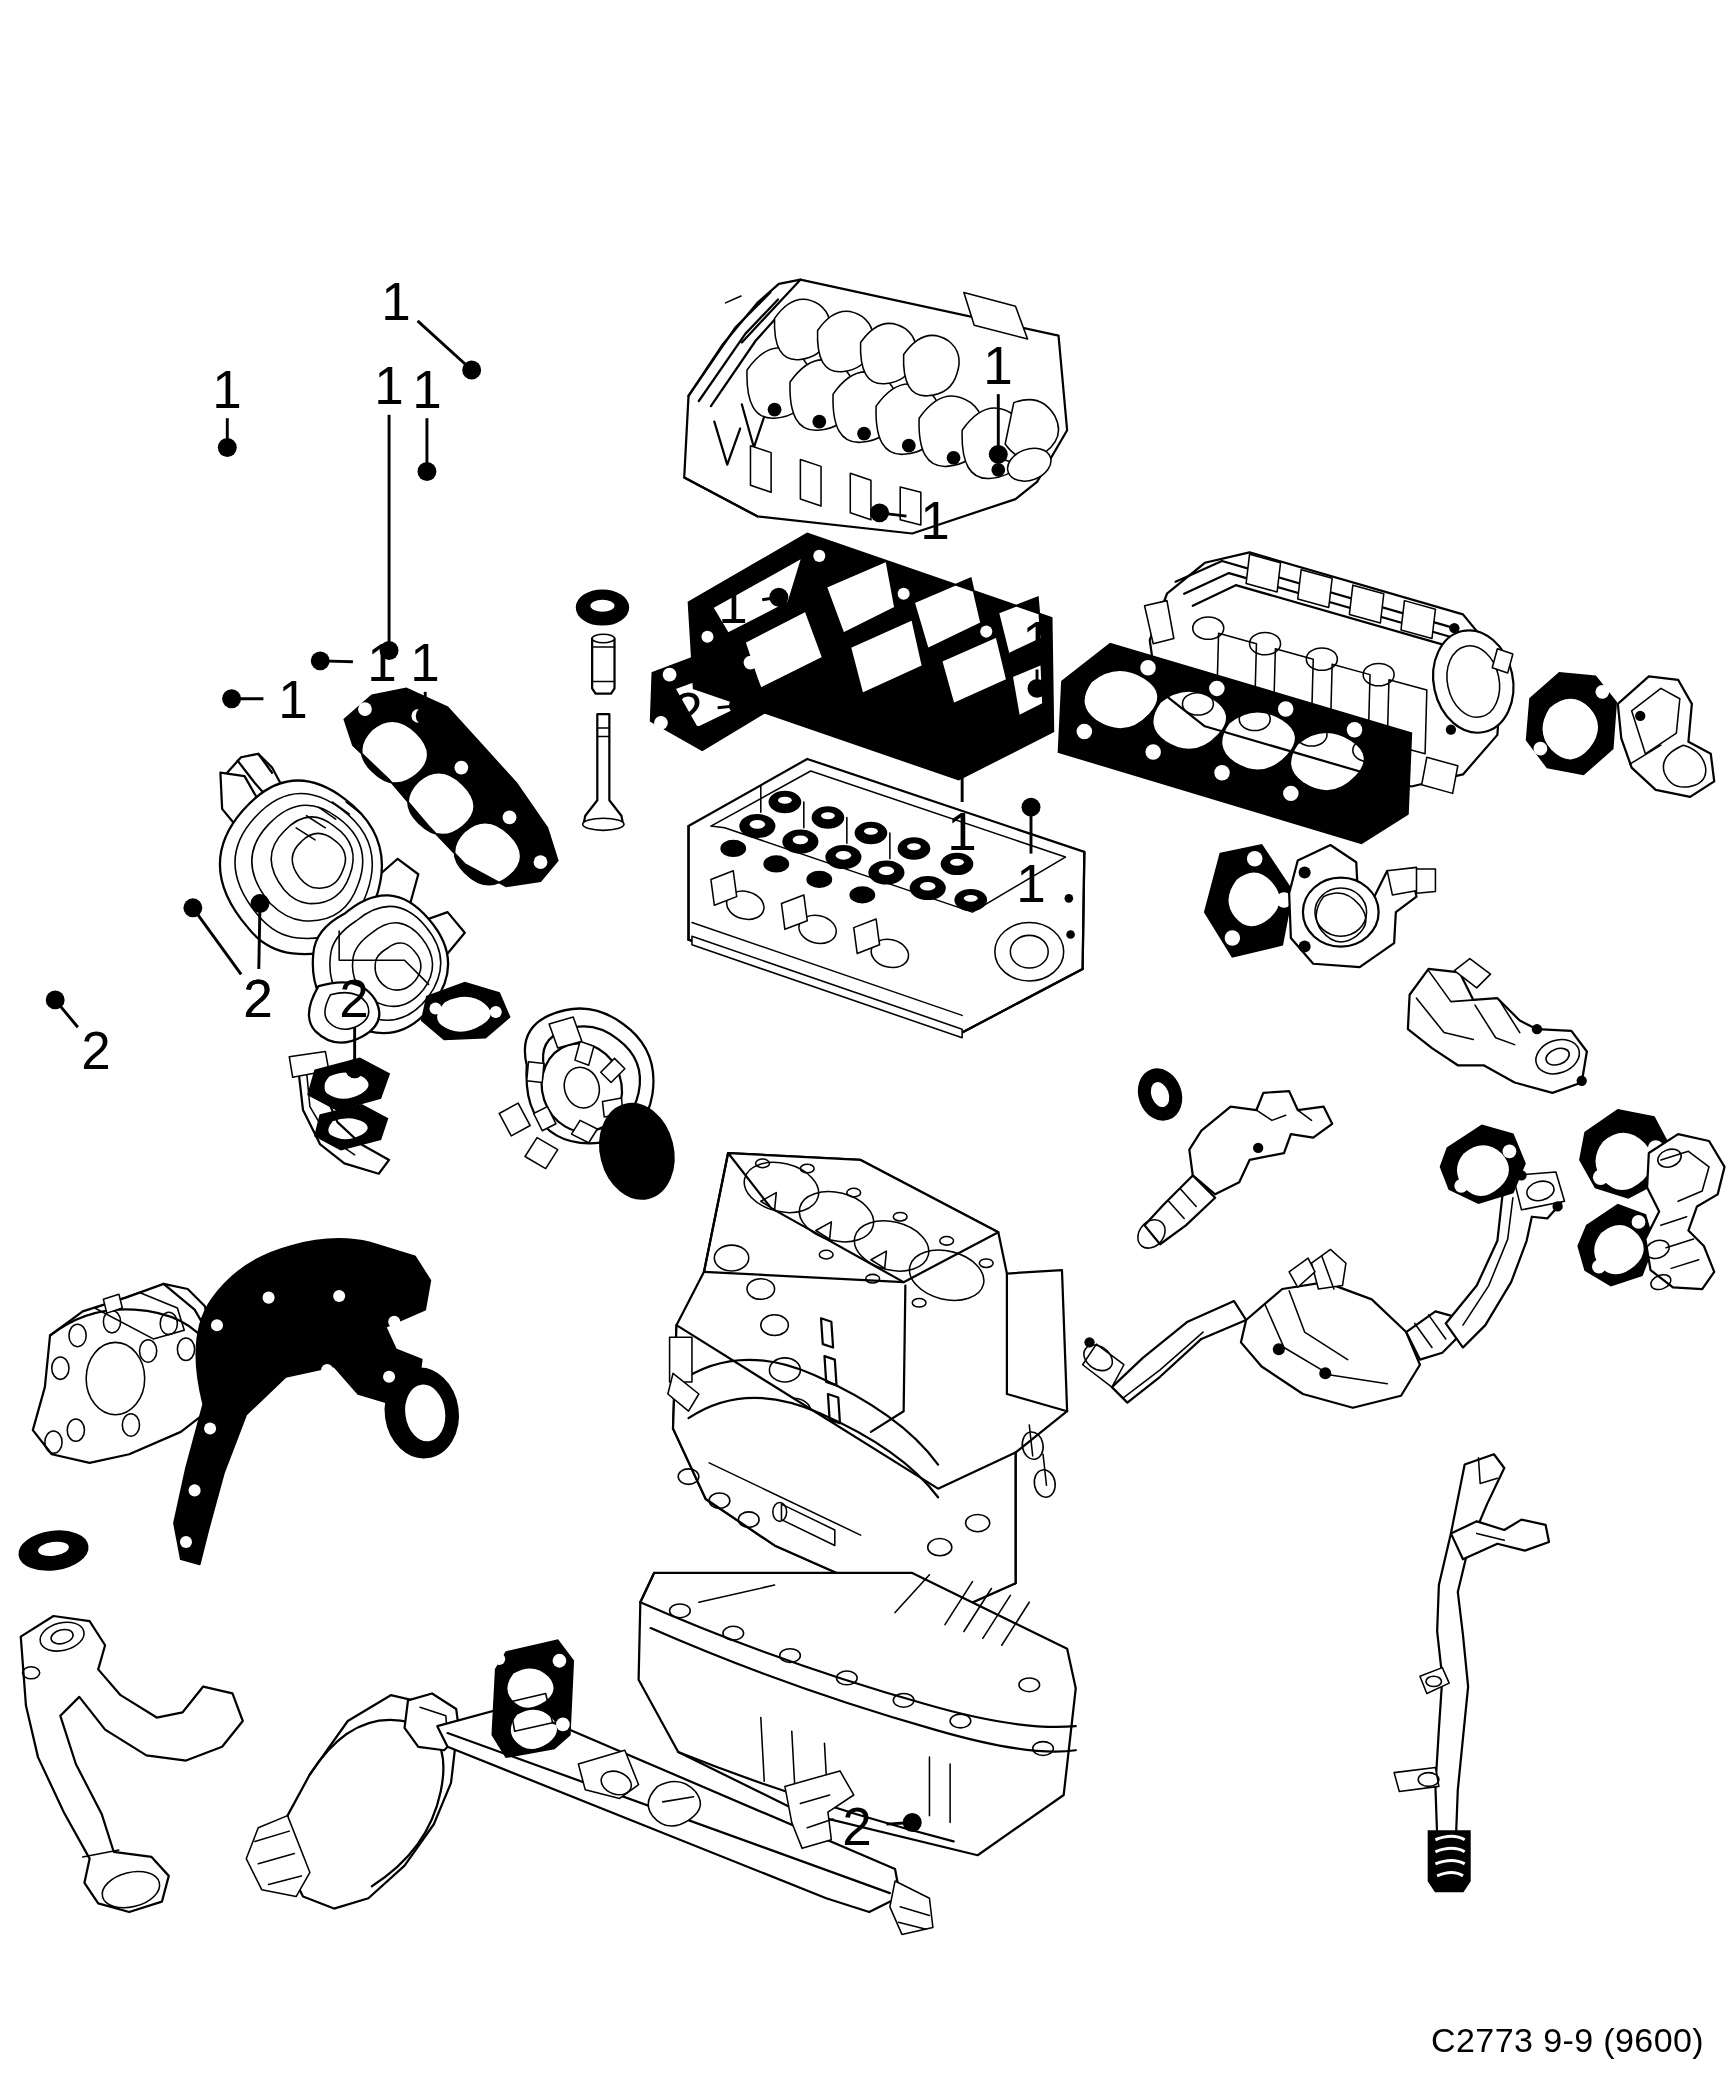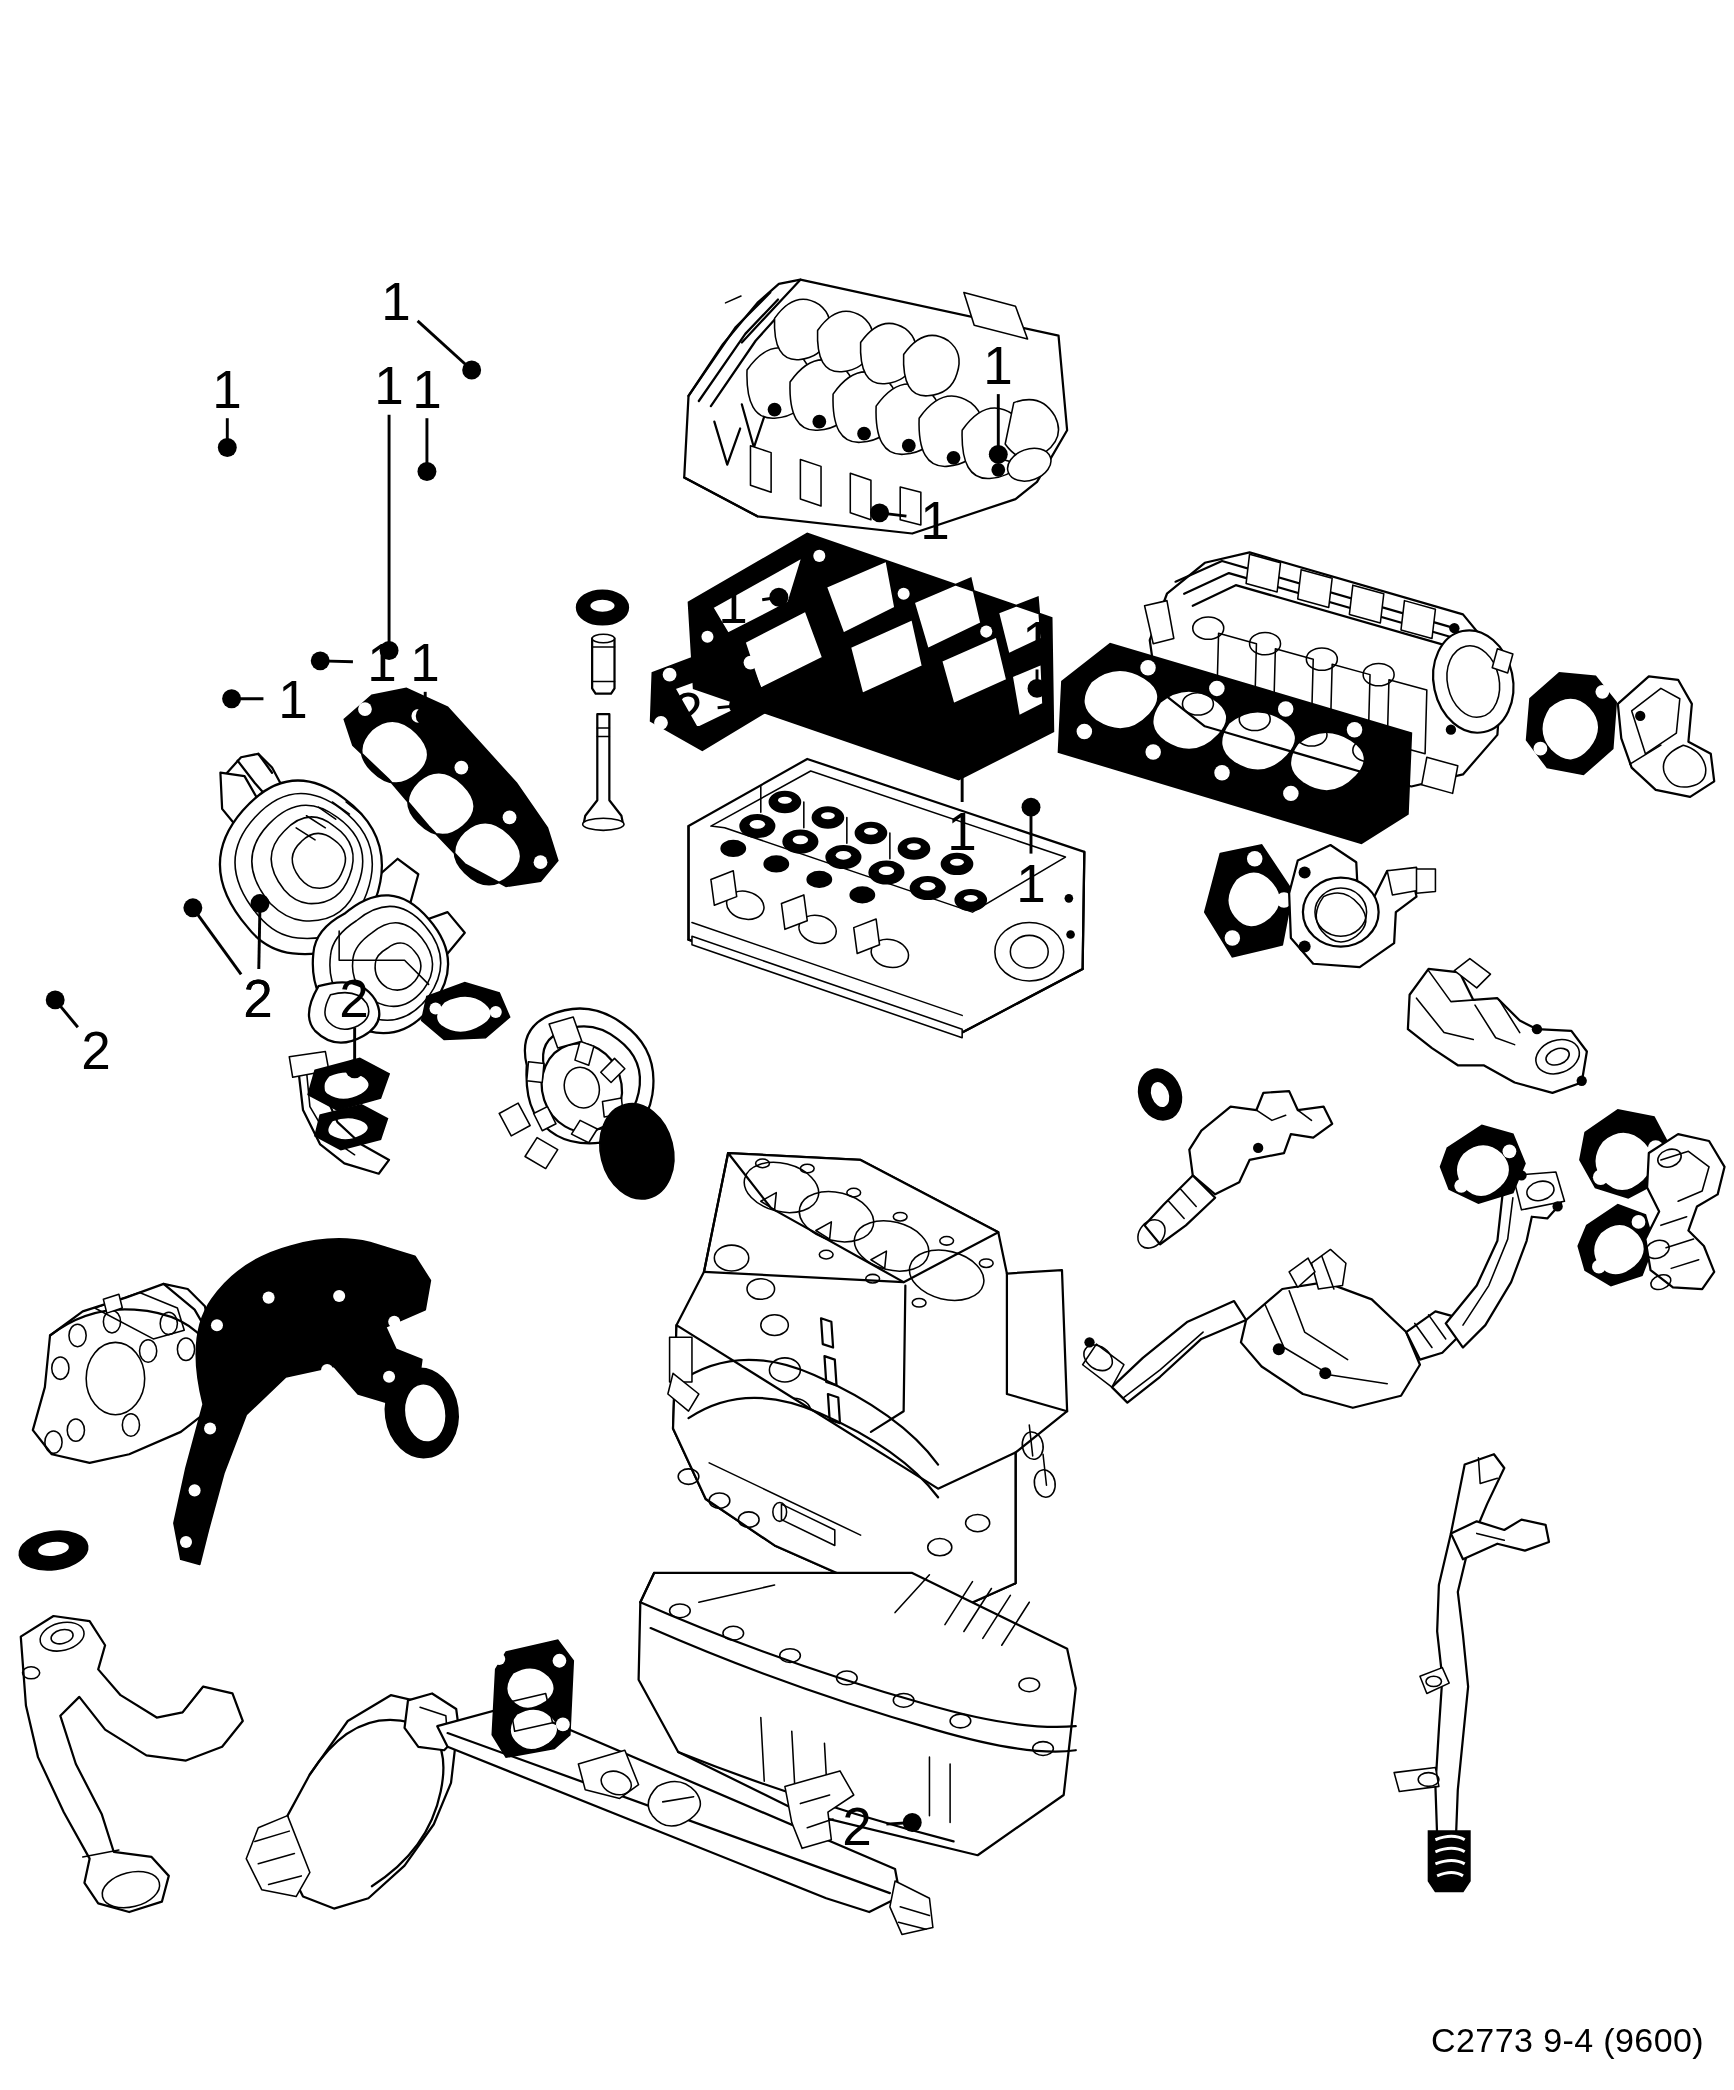--- a/index.html
+++ b/index.html
@@ -693,16 +693,16 @@
       <div class="callout-num" title="egr-pipe-gasket-upper" style="left: 1037px; top: 640px;">1</div>
       <div class="callout-num" title="egr-cooler-gasket" style="left: 962px; top: 831px;">1</div>
       <div class="callout-num" title="egr-valve-gasket" style="left: 1031px; top: 883px;">1</div>
       <div class="callout-num" title="front-cover-gasket" style="left: 258px; top: 998px;">2</div>
       <div class="callout-num" title="crankshaft-front-seal" style="left: 258px; top: 998px;">2</div>
       <div class="callout-num" title="oil-pipe-o-ring" style="left: 96px; top: 1050px;">2</div>
       <div class="callout-num" title="oil-cooler-gasket" style="left: 354px; top: 998px;">2</div>
       <div class="callout-num" title="dipstick-tube-seal" style="left: 857px; top: 1826px;">2</div>
     </div>
 
-  <div class="caption">C2773 9-4 (9600)</div>
+  <div class="caption">C2773 9-9 (9600)</div>
 
 </div>
 
 
 </body></html>

